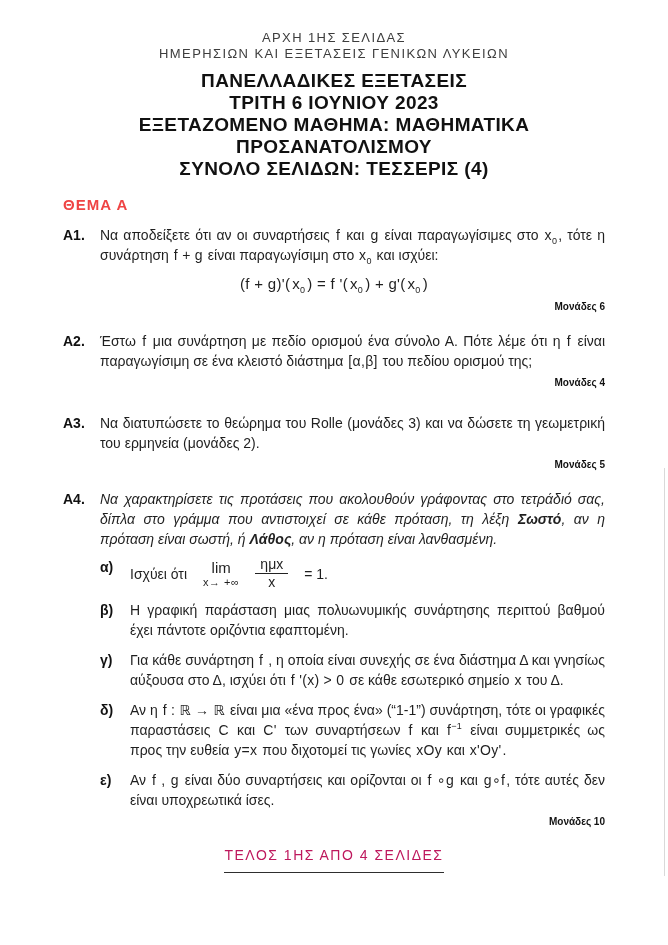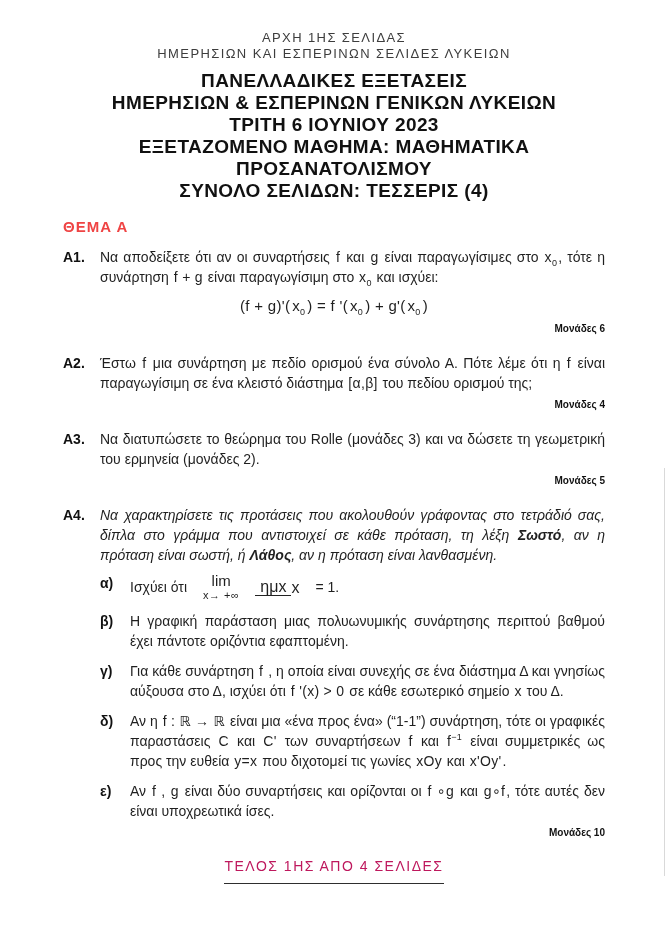--- a/index.html
+++ b/index.html
@@ -40,45 +40,44 @@
   
   .subitem{display:flex;margin-top:8px;}
   .sublabel{flex:0 0 30px;margin-left:37px;font-weight:bold;font-size:14px;line-height:20px;color:#111;}
   .subbody{flex:1;margin:0;font-size:14px;line-height:20px;text-align:justify;}
 
   
   .limline{display:flex;align-items:center;gap:16px;text-align:left;}
   .limcol{display:inline-flex;flex-direction:column;align-items:center;}
   .limword{font-size:15px;line-height:15px;}
   .limsub{font-size:11px;line-height:12px;margin-top:1px;letter-spacing:0.5px;}
-  .frac{display:inline-flex;flex-direction:row;align-items:center;font-size:16px;}
+  .frac{display:inline-flex;flex-direction:column;align-items:center;font-size:14px;}
   .fnum{border-bottom:1.4px solid #222;padding:0 5px 1px 5px;line-height:15px;}
   .fden{padding-top:1px;line-height:15px;}
 
   
   .footer{margin-top:14px;text-align:center;}
   .footer span{
     font-size:14px;letter-spacing:1.5px;color:#be185d;
     border-bottom:1.6px solid #2e2e2e;padding-bottom:9px;
   }
 
   
   .scan-artifact{position:absolute;right:3px;top:468px;width:1px;height:408px;background:#d9d9d9;}
 </style>
 </head>
 <body>
 
 <div class="page">
 
   <header class="hdr">
     <div class="hdr-small">ΑΡΧΗ 1ΗΣ ΣΕΛΙΔΑΣ</div>
-    <div class="hdr-small">ΗΜΕΡΗΣΙΩΝ ΚΑΙ ΕΣΠΕΡΙΝΩΝ ΣΕΛΙΔΕΣ ΛΥΚΕΙΩΝ</div>
+    <div class="hdr-small">ΗΜΕΡΗΣΙΩΝ ΚΑΙ ΕΞΕΤΑΣΕΙΣ ΓΕΝΙΚΩΝ ΛΥΚΕΙΩΝ</div>
     <div class="hdr-bold-block">
       <div class="hdr-bold">ΠΑΝΕΛΛΑΔΙΚΕΣ ΕΞΕΤΑΣΕΙΣ</div>
-      <div class="hdr-bold">ΗΜΕΡΗΣΙΩΝ &amp; ΕΣΠΕΡΙΝΩΝ ΓΕΝΙΚΩΝ ΛΥΚΕΙΩΝ</div>
       <div class="hdr-bold">ΤΡΙΤΗ 6 ΙΟΥΝΙΟΥ 2023</div>
       <div class="hdr-bold">ΕΞΕΤΑΖΟΜΕΝΟ ΜΑΘΗΜΑ: ΜΑΘΗΜΑΤΙΚΑ ΠΡΟΣΑΝΑΤΟΛΙΣΜΟΥ</div>
       <div class="hdr-bold">ΣΥΝΟΛΟ ΣΕΛΙΔΩΝ: ΤΕΣΣΕΡΙΣ (4)</div>
     </div>
   </header>
 
   <div class="theme">ΘΕΜΑ Α</div>
 
   <section class="q">
     <div class="qrow">
@@ -90,21 +89,21 @@
   </section>
 
   <section class="q" style="margin-top:14px;">
     <div class="qrow">
       <span class="qlabel">Α2.</span>
       <p class="qbody"><span class="run">Έστω </span><span class="mv">f</span><span class="run"> μια συνάρτηση με πεδίο ορισμού ένα σύνολο Α. Πότε λέμε ότι η </span><span class="mv">f</span><span class="run"> είναι παραγωγίσιμη σε ένα κλειστό διάστημα </span><span class="mv">[α,β]</span><span class="run"> του πεδίου ορισμού της;</span></p>
     </div>
     <div class="points">Μονάδες 4</div>
   </section>
 
-  <section class="q" style="margin-top:14px;">
+  <section class="q" style="margin-top:20px;">
     <div class="qrow">
       <span class="qlabel">Α3.</span>
       <p class="qbody"><span class="run">Να διατυπώσετε το θεώρημα του Rolle (μονάδες 3) και να δώσετε τη γεωμετρική του ερμηνεία (μονάδες 2).</span></p>
     </div>
     <div class="points">Μονάδες 5</div>
   </section>
 
   <section class="q" style="margin-top:14px;">
     <div class="qrow">
       <span class="qlabel">Α4.</span>

